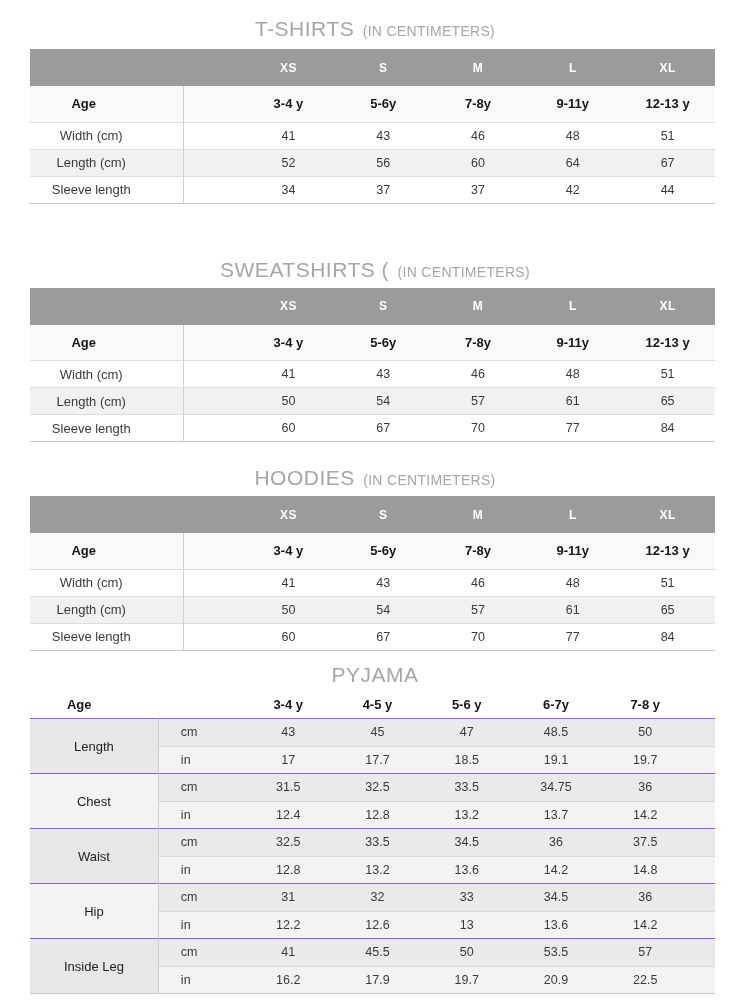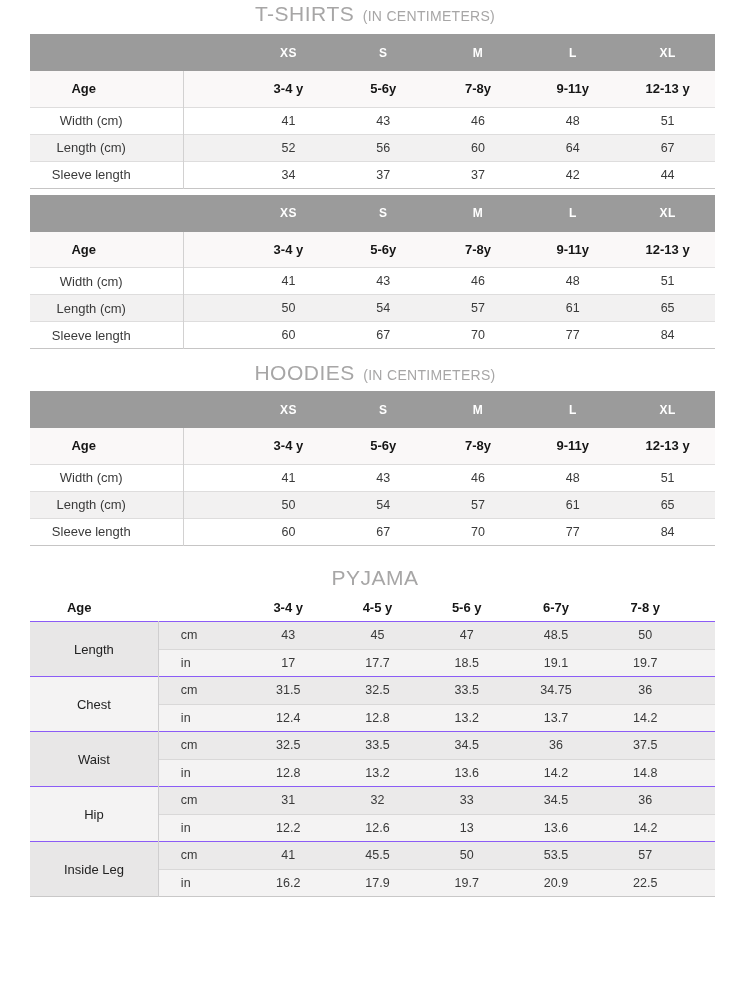--- a/index.html
+++ b/index.html
@@ -9,24 +9,24 @@
     background: #ffffff;
     font-family: "Liberation Sans", sans-serif;
     color: #333;
     overflow: hidden;
   }
 
   
   .sec-title { text-align: center; color: var(--title_text, #a7a6a6); white-space: nowrap; }
   .sec-title .main { font-size: 21px; letter-spacing: 0.5px; }
   .sec-title .sub  { font-size: 14px; letter-spacing: 0.3px; margin-left: 4px; }
-  .t1 { margin-top: 2px; }
+  .t1 { margin-top: 17px; }
   .t2 { margin-top: 54px; }
-  .t3 { margin-top: 12px; }
-  .t4 { margin-top: 20px; }
+  .t3 { margin-top: 24px; }
+  .t4 { margin-top: 12px; }
 
   
   table.sz {
     border-collapse: collapse; table-layout: fixed;
     width: 685px; margin: 6px 0 0 30px;
     border-bottom: 1px solid #c6c5c5;
   }
   table.sz.first { margin-top: 8px; }
   .sz col.c-label { width: 153px; }
   .sz col.c-sp    { width: 58px; }
@@ -126,20 +126,24 @@
       <td>37</td>
       <td>37</td>
       <td>42</td>
       <td>44</td>
     </tr>
     </tbody>
   </table>
 </div>
 
 <div class="section">
+  <div class="sec-title t2">
+    <span class="main">SWEATSHIRTS (</span>
+    <span class="sub">(IN CENTIMETERS)</span>
+  </div>
   <table class="sz">
     <colgroup>
         <col class="c-label">
         <col class="c-sp">
         <col>
         <col>
         <col>
         <col>
         <col>
       </colgroup>

